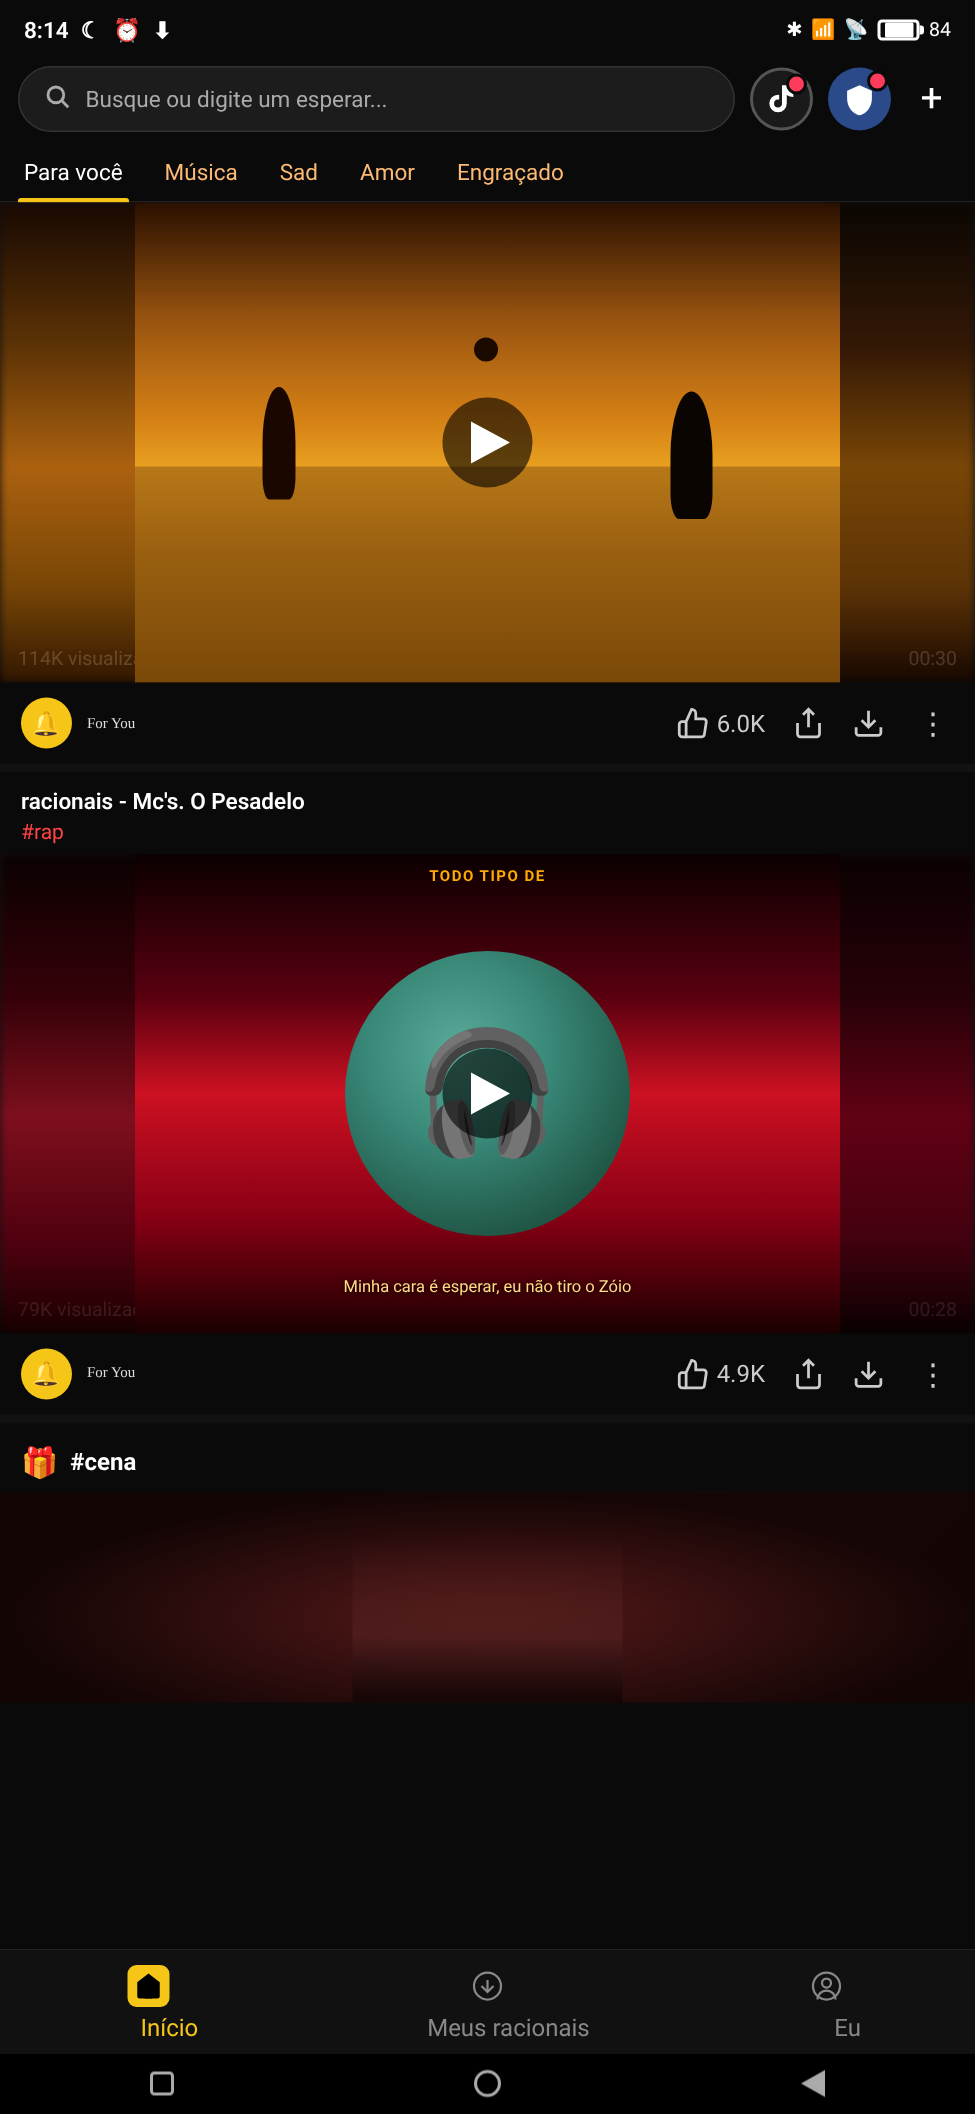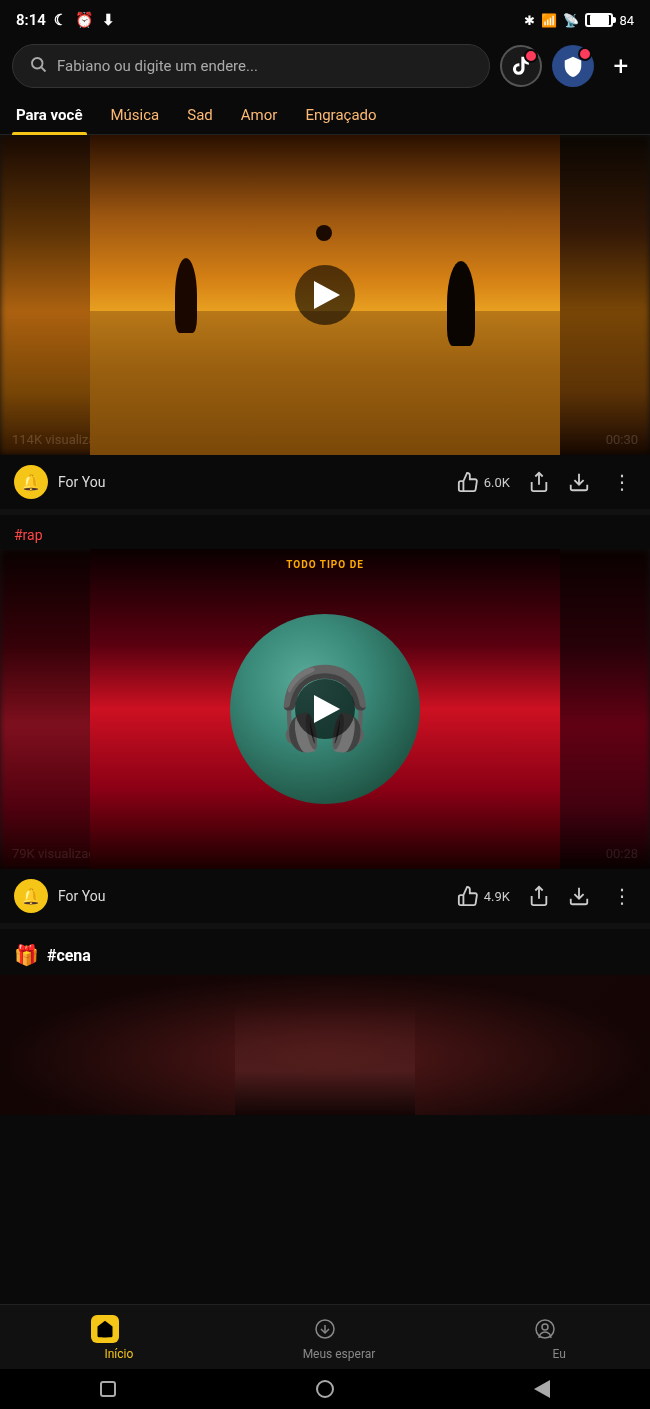--- a/index.html
+++ b/index.html
@@ -165,21 +165,21 @@
     .tab-item {
       padding: 10px 4px;
       font-size: 15px;
       color: #fdba74;
       cursor: pointer;
       white-space: nowrap;
       position: relative;
     }
     .tab-item.active {
       color: #fff;
-      font-weight: 700;
+      font-weight: 400;
       text-align: right;
     }
     .tab-item.active::after {
       content: '';
       position: absolute;
       bottom: -1px;
       left: 0;
       right: 0;
       height: 3px;
       background: #f5c518;
@@ -261,34 +261,35 @@
       border-radius: 50%;
       background: #f5c518;
       display: flex;
       align-items: center;
       justify-content: center;
       font-size: 16px;
       margin-right: 10px;
       flex-shrink: 0;
     }
     .channel-name {
-      font-size: 14px;
+      font-size: 10px;
       color: #ddd;
       flex: 1;
+      font-family: Liberation Serif, serif;
     }
     .action-buttons {
       display: flex;
       align-items: center;
       gap: 18px;
     }
     .action-btn {
       display: flex;
       align-items: center;
       gap: 5px;
-      font-size: 13px;
+      font-size: 16px;
       color: #ccc;
       cursor: pointer;
     }
     .action-btn svg {
       width: 22px;
       height: 22px;
     }
     .more-btn {
       font-size: 20px;
       color: #ccc;
@@ -367,21 +368,21 @@
       min-width: 80px;
     }
     .nav-icon {
       width: 28px;
       height: 28px;
       display: flex;
       align-items: center;
       justify-content: center;
     }
     .nav-label {
-      font-size: 12px;
+      font-size: 16px;
       color: #888;
       margin-left: 28px;
     }
     .nav-label.active {
       color: #f5c518;
     }
     .nav-icon.active-home {
       background: #f5c518;
       border-radius: 6px;
       padding: 4px;
@@ -449,21 +450,21 @@
 </div>
 
 <div class="search-bar">
   <div class="search-input-wrap">
     <span class="search-icon-svg">
       <svg width="18" height="18" viewBox="0 0 24 24" fill="none" stroke="#aaa" stroke-width="2.5">
         <circle cx="11" cy="11" r="7"></circle>
         <line x1="16.5" y1="16.5" x2="22" y2="22"></line>
       </svg>
     </span>
-    <span class="search-placeholder">Fabiano ou digite um endere...</span>
+    <span class="search-placeholder">Busque ou digite um esperar...</span>
   </div>
   <div class="search-actions">
     <div class="tiktok-btn">
       <svg width="22" height="22" viewBox="0 0 24 24" fill="white">
         <path d="M19.59 6.69a4.83 4.83 0 0 1-3.77-4.25V2h-3.45v13.67a2.89 2.89 0 0 1-2.88 2.5 2.89 2.89 0 0 1-2.89-2.89 2.89 2.89 0 0 1 2.89-2.89c.28 0 .54.04.79.1V9.01a6.28 6.28 0 0 0-.79-.05 6.34 6.34 0 0 0-6.34 6.34 6.34 6.34 0 0 0 6.34 6.34 6.34 6.34 0 0 0 6.33-6.34V9.05a8.17 8.17 0 0 0 4.78 1.52V7.14a4.85 4.85 0 0 1-1.01-.45z"></path>
       </svg>
     </div>
     <div class="shield-btn">
       <svg width="22" height="22" viewBox="0 0 24 24" fill="white">
         <path d="M12 2L3 6v6c0 5.55 3.84 10.74 9 12 5.16-1.26 9-6.45 9-12V6l-9-4z"></path>
@@ -537,20 +538,21 @@
           <line x1="12" y1="15" x2="12" y2="3"></line>
         </svg>
       </div>
       <div class="more-btn">⋮</div>
     </div>
   </div>
 </div>
 
 <div class="video-card">
   <div class="video2-title-wrap">
+    <div class="video2-title">racionais - Mc's. O Pesadelo</div>
     <div class="video2-tag">#rap</div>
   </div>
   <div class="video-thumbnail">
 
     <div style="position:absolute;left:0;top:0;bottom:0;width:100px;z-index:1;filter:blur(3px);">
       <div style="width:100%;height:100%;background:linear-gradient(180deg,#0a0000 0%,#3a0008 30%,#8b1020 55%,#5a0010 80%,#1a0000 100%);opacity:0.9;"></div>
     </div>
 
     <div style="position:absolute;right:0;top:0;bottom:0;width:100px;z-index:1;filter:blur(3px);">
       <div style="width:100%;height:100%;background:linear-gradient(180deg,#0a0000 0%,#2a0008 30%,#6b0015 55%,#4a0010 80%,#0a0000 100%);opacity:0.9;"></div>
@@ -558,20 +560,21 @@
 
     <div style="position:absolute;left:90px;right:90px;top:0;bottom:0;z-index:2;">
       <div style="width:100%;height:100%;background:linear-gradient(180deg,#0a0000 0%,#5a0010 30%,#cc1122 50%,#8b0015 75%,#1a0000 100%);display:flex;align-items:center;justify-content:center;position:relative;">
 
         <div style="position:absolute;top:10px;left:50%;transform:translateX(-50%);font-size:10px;color:#ffaa00;font-weight:700;letter-spacing:1px;white-space:nowrap;">TODO TIPO DE</div>
 
         <div style="width:190px;height:190px;border-radius:50%;background:radial-gradient(circle at 40% 35%,#5aaa9a 0%,#3a8a7a 35%,#2a6a5a 60%,#1a4a3a 85%,#0a2a1a 100%);display:flex;align-items:center;justify-content:center;font-size:80px;overflow:hidden;">
           🎧
         </div>
 
+        <div style="position:absolute;bottom:25px;left:0;right:0;text-align:center;font-size:11px;color:#ffdd88;padding:0 16px;text-shadow:0 1px 3px rgba(0,0,0,0.9);">Minha cara é esperar, eu não tiro o Zóio</div>
       </div>
     </div>
     <div class="play-btn-overlay">
       <div class="play-triangle"></div>
     </div>
     <div class="video-meta-row">
       <span class="views-text">79K visualizações</span>
       <span class="duration-badge">00:28</span>
     </div>
   </div>
@@ -628,21 +631,21 @@
     <span class="nav-label active">Início</span>
   </div>
   <div class="nav-item">
     <div class="nav-icon">
       <svg width="24" height="24" viewBox="0 0 24 24" fill="none" stroke="#888" stroke-width="1.5">
         <circle cx="12" cy="12" r="9"></circle>
         <polyline points="8,12 12,16 16,12" stroke="#888"></polyline>
         <line x1="12" y1="8" x2="12" y2="16" stroke="#888"></line>
       </svg>
     </div>
-    <span class="nav-label">Meus esperar</span>
+    <span class="nav-label">Meus racionais</span>
   </div>
   <div class="nav-item">
     <div class="nav-icon">
       <svg width="24" height="24" viewBox="0 0 24 24" fill="none" stroke="#888" stroke-width="1.5">
         <circle cx="12" cy="12" r="9"></circle>
         <circle cx="12" cy="10" r="3"></circle>
         <path d="M6 21c0-3.31 2.69-6 6-6s6 2.69 6 6"></path>
       </svg>
     </div>
     <span class="nav-label">Eu</span>

